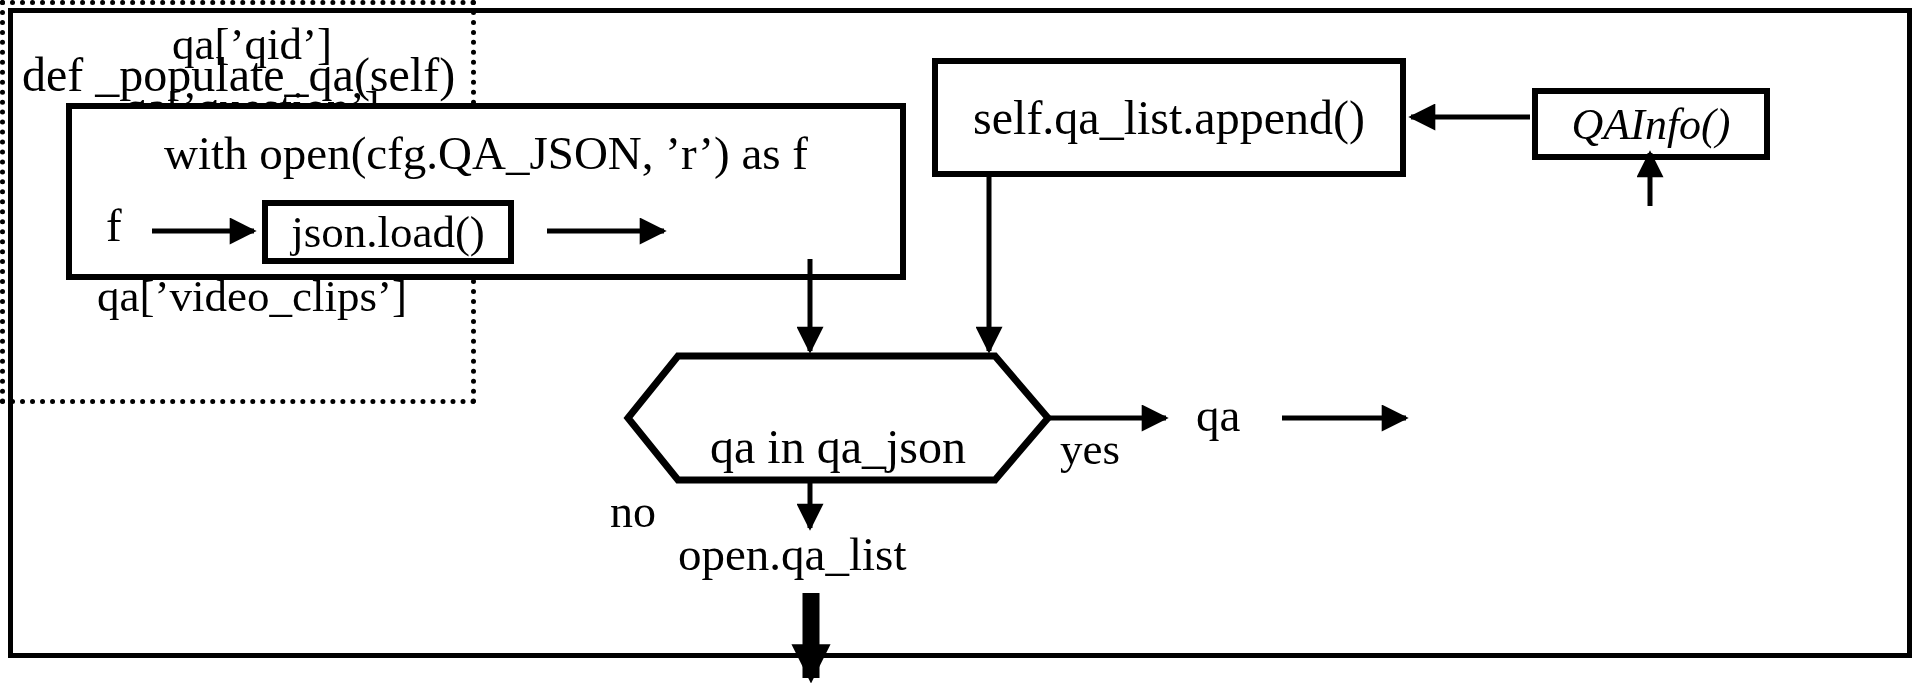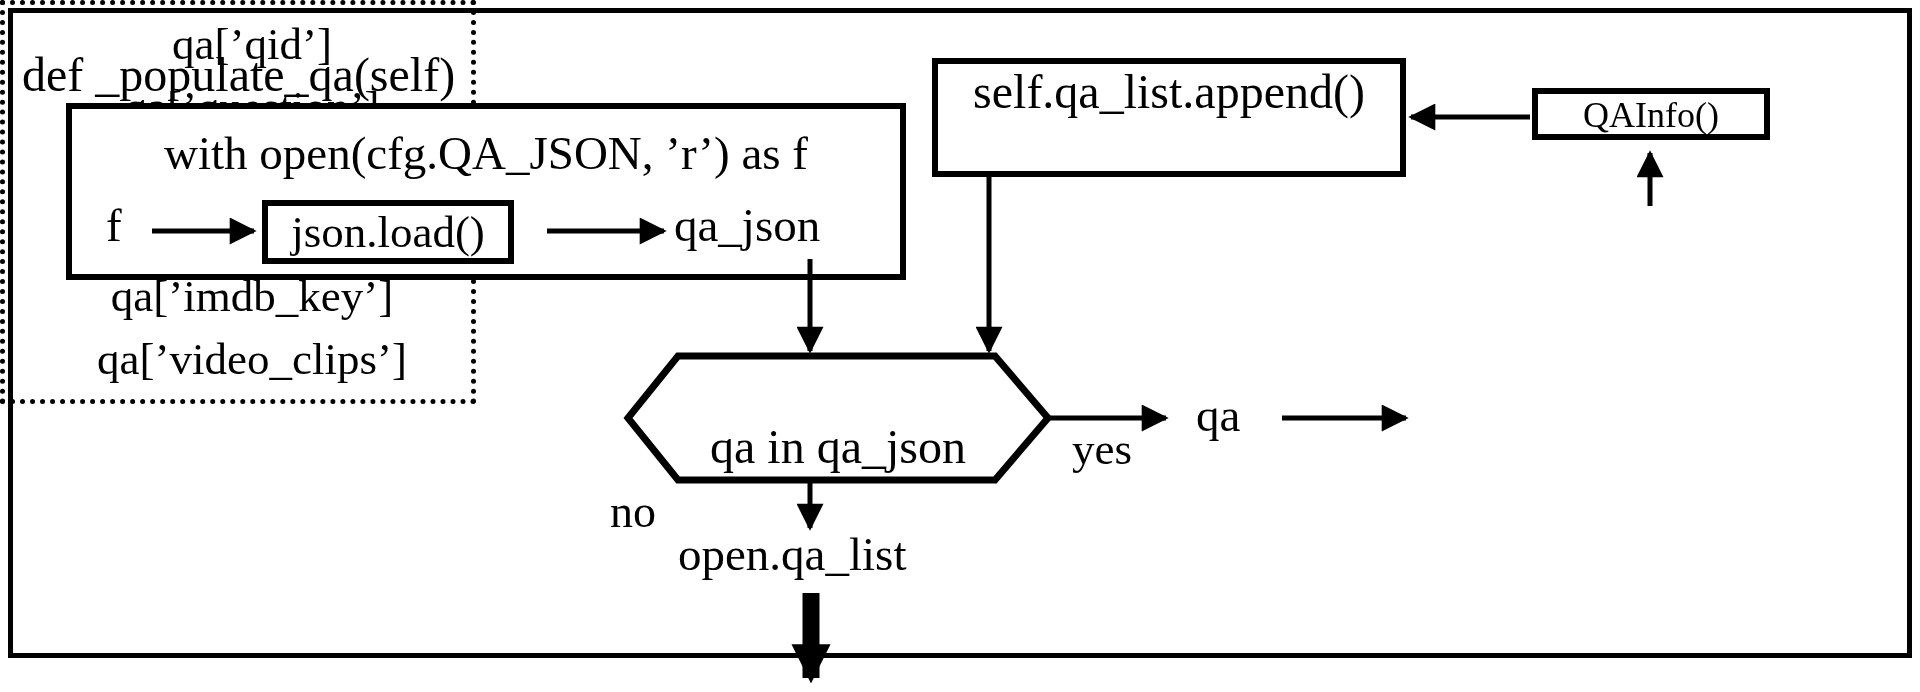--- a/index.html
+++ b/index.html
@@ -1,33 +1,33 @@
 <!DOCTYPE html>
 <html><head>
 <meta charset="utf-8">
 <style>
   html,body{margin:0;padding:0;background:#fff;}
   .canvas{
     position:relative;width:1920px;height:692px;background:#fff;overflow:hidden;
     font-family:"Liberation Serif","DejaVu Serif",serif;color:#000;
   }
   .box{position:absolute;border:6px solid #000;background:#fff;box-sizing:border-box;}
-  .flexc{display:flex;align-items:flex-start;justify-content:center;}
+  .flexc{display:flex;align-items:center;justify-content:center;}
   .lbl{position:absolute;white-space:nowrap;line-height:1.15;}
   #outer-frame{left:8px;top:8px;width:1904px;height:650px;border-width:5px;background:transparent;}
   #def-label{left:22px;top:22px;font-size:48px;margin-top:25px;}
   #withopen-box{left:66px;top:103px;width:840px;height:177px;}
   #withopen-header{left:70px;top:126px;width:832px;text-align:center;font-size:47px;}
   #f-label{left:106px;top:198px;font-size:47px;}
   #jsonload-box{left:262px;top:200px;width:252px;height:64px;font-size:45px;}
   #qajson-label{left:674px;top:198px;font-size:47px;}
   #append-box{left:932px;top:58px;width:474px;height:119px;font-size:48px;}
-  #qainfo-box{left:1532px;top:88px;width:238px;height:52px;font-size:36px;}
+  #qainfo-box{left:1532px;top:88px;width:238px;height:72px;font-size:44px;font-style:italic;}
   #hex-label{left:648px;top:391px;width:380px;text-align:center;font-size:48px;margin-top:28px;}
-  #yes-label{left:1060px;top:424px;font-size:45px;margin-left:12px;}
+  #yes-label{left:1060px;top:424px;font-size:45px;}
   #no-label{left:610px;top:486px;font-size:46px;}
   #qa-label{left:1196px;top:388px;font-size:47px;}
   #qalist-label{left:678px;top:527px;font-size:47px;}
   #fields-box{left:1412px;top:208px;width:476px;height:404px;border:5px dotted #000;box-sizing:border-box;}
   #fields-list{list-style:none;margin:0;padding:8px 0 0 28px;}
   #fields-list li{font-size:45px;line-height:63px;white-space:nowrap;text-align:center;}
   #wires{position:absolute;left:0;top:0;width:1920px;height:692px;pointer-events:none;}
   #wires line,#wires polygon{stroke:#000;}
 </style>
 </head>
@@ -50,21 +50,20 @@
   <div id="qainfo-box" class="box flexc">
     <span>QAInfo()</span>
   </div>
 
   <div id="fields-box">
     <ul id="fields-list">
       <li>qa[’qid’]</li>
       <li>qa[’question’]</li>
       <li>qa[’answers’]</li>
       <li>qa[’correct_index’]</li>
-      <li>qa[’imdb_key’]</li>
       <li>qa[’video_clips’]</li>
     </ul>
   </div>
 
   <svg id="wires" viewBox="0 0 1920 692">
     <defs>
       <marker id="ah" viewBox="0 0 10 10" refX="9" refY="5" markerWidth="6.2" markerHeight="5.4" orient="auto-start-reverse" markerUnits="strokeWidth">
         <path d="M0,0 L10,5 L0,10 z" fill="#000"></path>
       </marker>
       <marker id="ahbig" viewBox="0 0 10 10" refX="8.6" refY="5" markerWidth="2.3" markerHeight="3.0" orient="auto-start-reverse" markerUnits="strokeWidth">
@@ -83,20 +82,19 @@
     <line x1="1282" y1="418" x2="1406" y2="418" stroke-width="5" marker-end="url(#ah)"></line>
     <line x1="810" y1="482" x2="810" y2="528" stroke-width="5" marker-end="url(#ah)"></line>
     <line x1="811" y1="593" x2="811" y2="678" stroke-width="17" marker-end="url(#ahbig)"></line>
 
     <polygon points="628,418 678,356 995,356 1048,418 995,480 678,480" fill="#ffffff" stroke-width="7"></polygon>
   </svg>
 
   <div id="def-label" class="lbl">def _populate_qa(self)</div>
   <div id="withopen-header" class="lbl">with open(cfg.QA_JSON, ’r’) as f</div>
   <div id="f-label" class="lbl">f</div>
-  <div id="qajson-label" class="lbl">qa_json</div>
   <div id="hex-label" class="lbl">qa in qa_json</div>
   <div id="yes-label" class="lbl">yes</div>
   <div id="no-label" class="lbl">no</div>
   <div id="qa-label" class="lbl">qa</div>
   <div id="qalist-label" class="lbl">open.qa_list</div>
 
 </div>
 
 </body></html>

